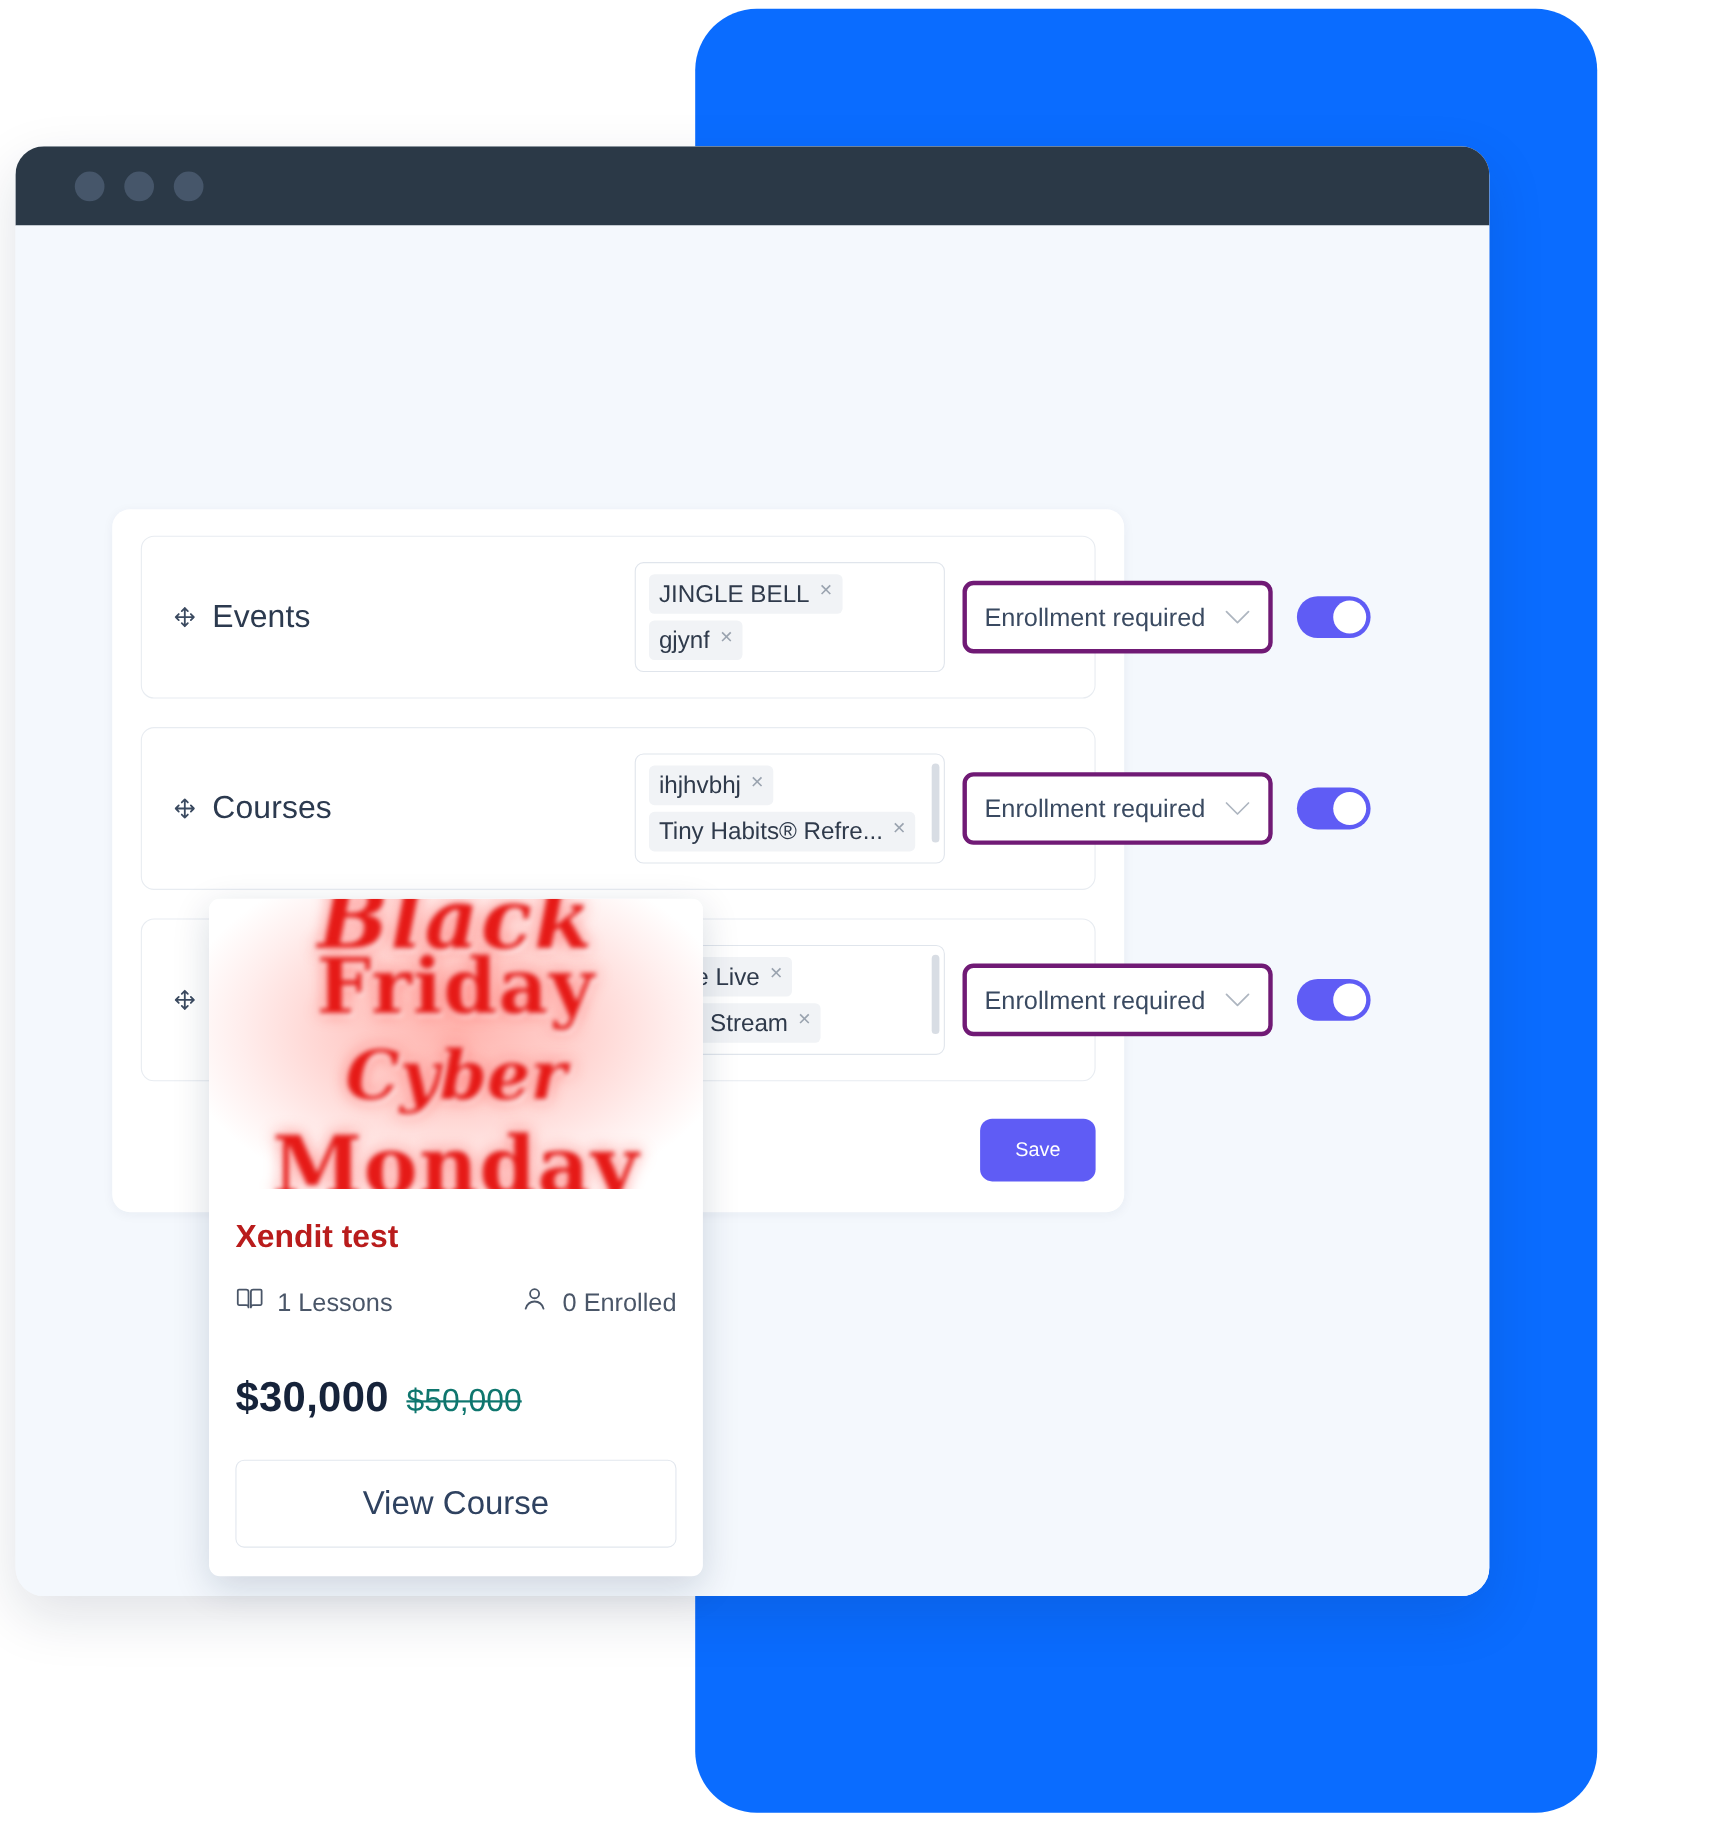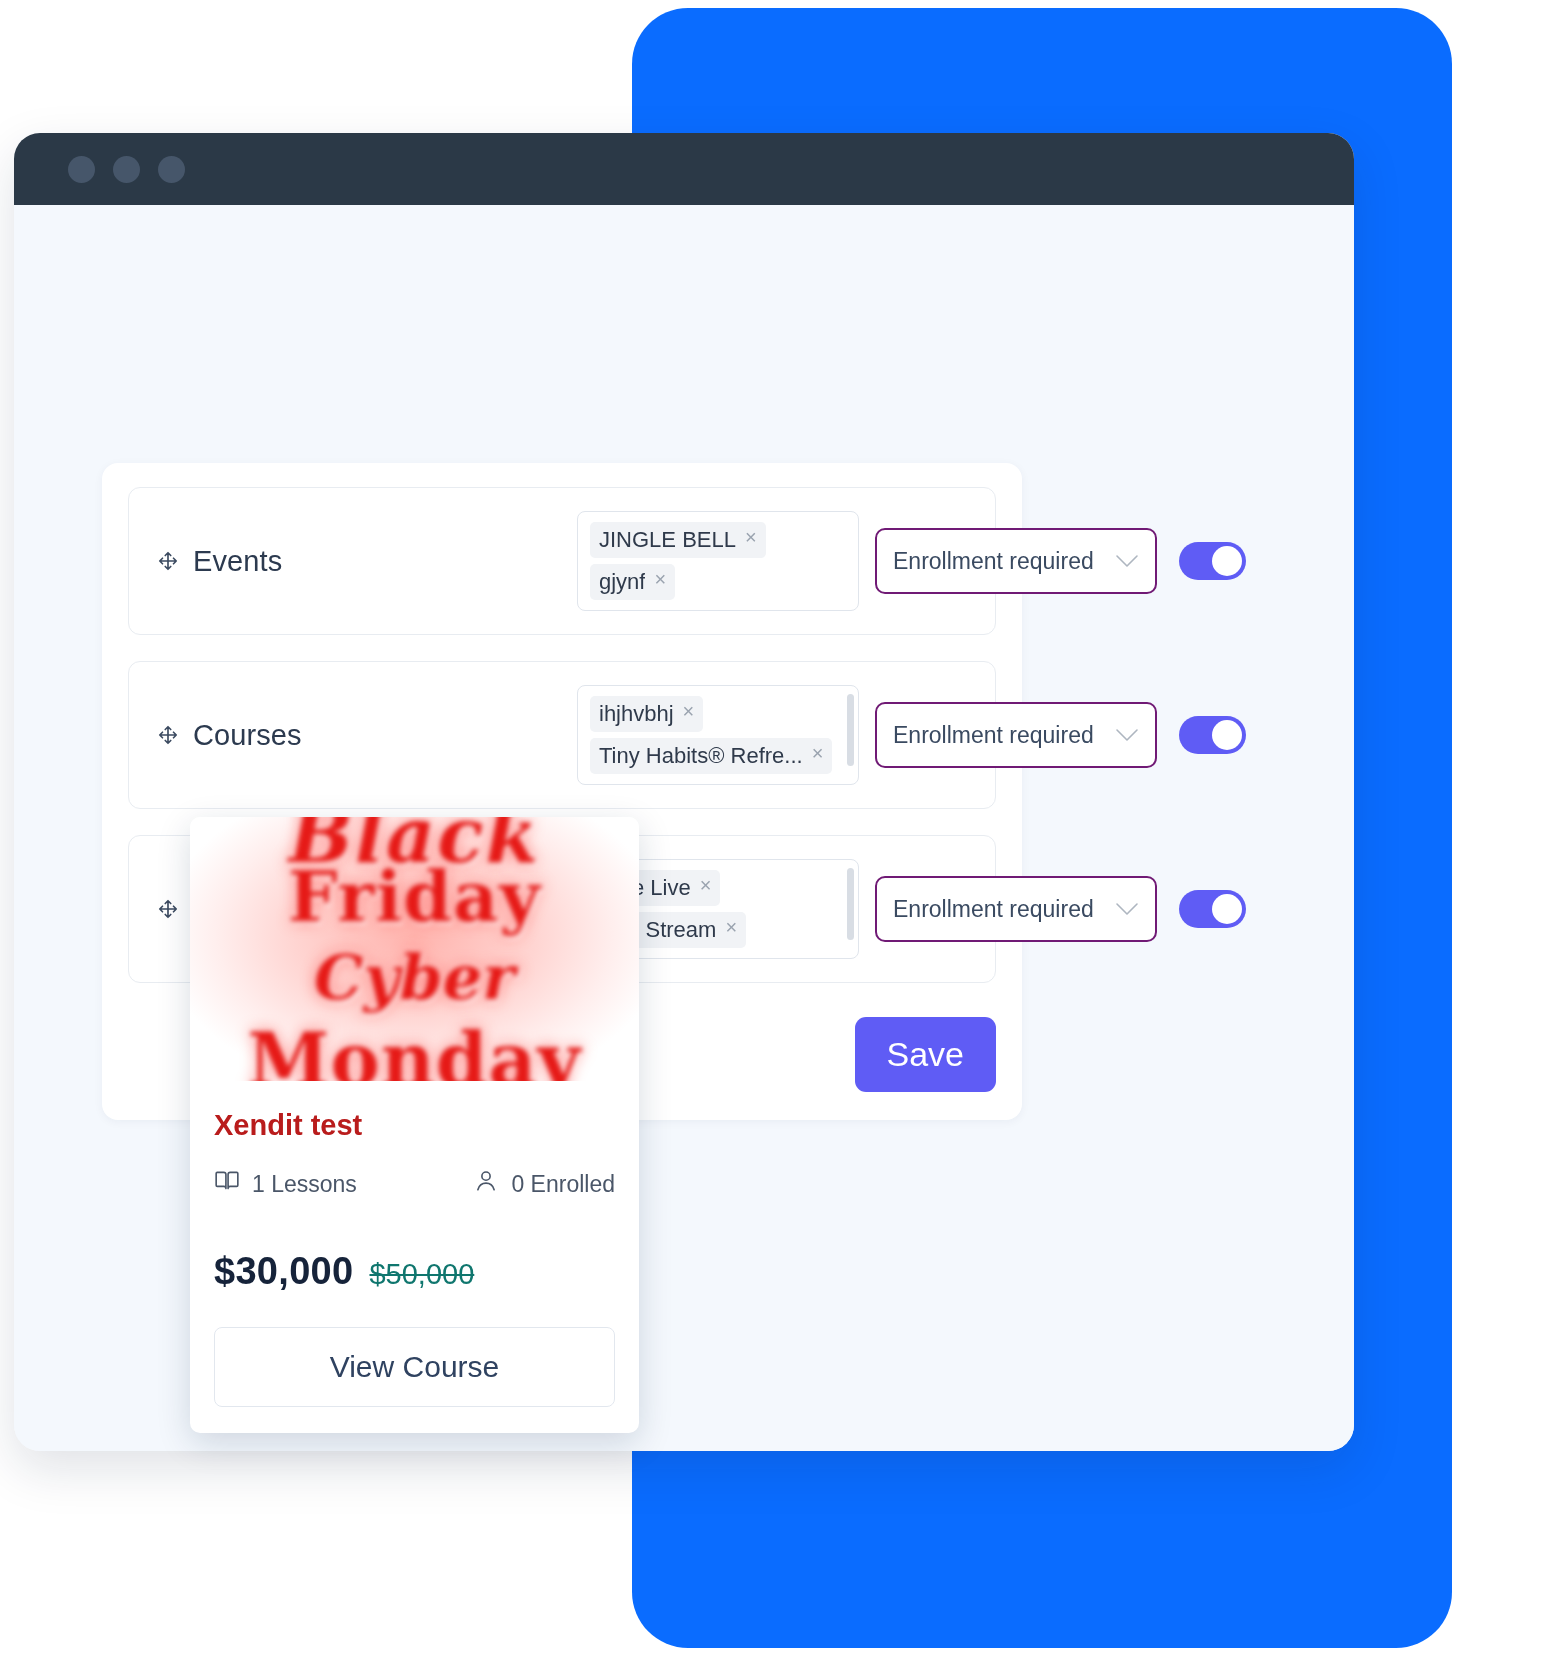--- a/index.html
+++ b/index.html
@@ -109,21 +109,21 @@
     color: #2f3a4b;
     white-space: nowrap;
     max-width: 258px;
   }
   .tag .txt { overflow:hidden; text-overflow: ellipsis; }
   .tag .x { color: #9aa3af; font-size: 20px; line-height: 1; }
 
   .select {
     width: 282px; flex: none;
     height: 66px;
-    border: 2px solid #701a75;
+    border: 4px solid #701a75;
     border-radius: 10px;
     display: flex; align-items: center;
     padding: 0 16px;
     margin-left: 16px;
     background:#fff;
   }
   .select .val { font-size: 23px; color: #3a4a61; flex: 1; }
   .chev { width: 24px; height: 14px; color: #aeb6c0; }
 
   .toggle {
@@ -137,21 +137,21 @@
   .toggle .knob {
     position: absolute; right: 4px; top: 4px;
     width: 30px; height: 30px; border-radius: 50%;
     background: #fff;
   }
 
   .save-wrap { display:flex; justify-content: flex-end; margin-top: 34px; }
   .save-btn {
     background: #5f5cf5;
     color:#fff;
-    font-size: 34px;
+    font-size: 18px;
     border: none;
     border-radius: 11px;
     padding: 18px 32px;
     cursor: pointer;
   }
 
   
   .course-card {
     position: absolute;
     left: 190px; top: 817px;

